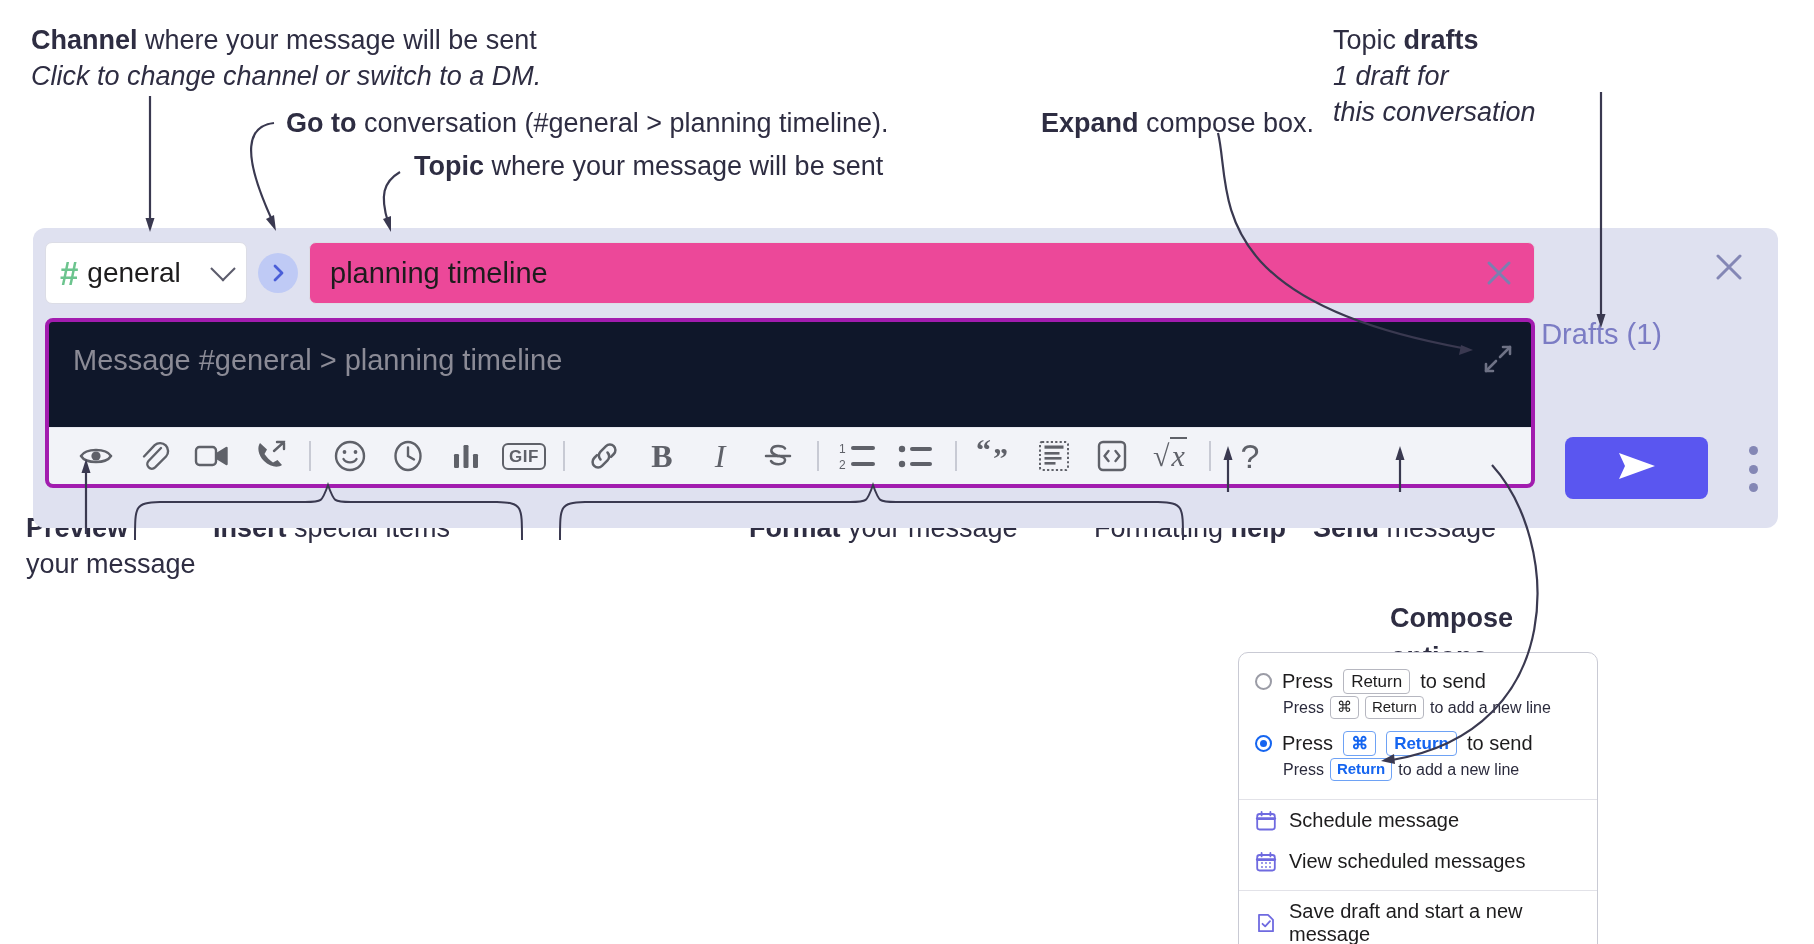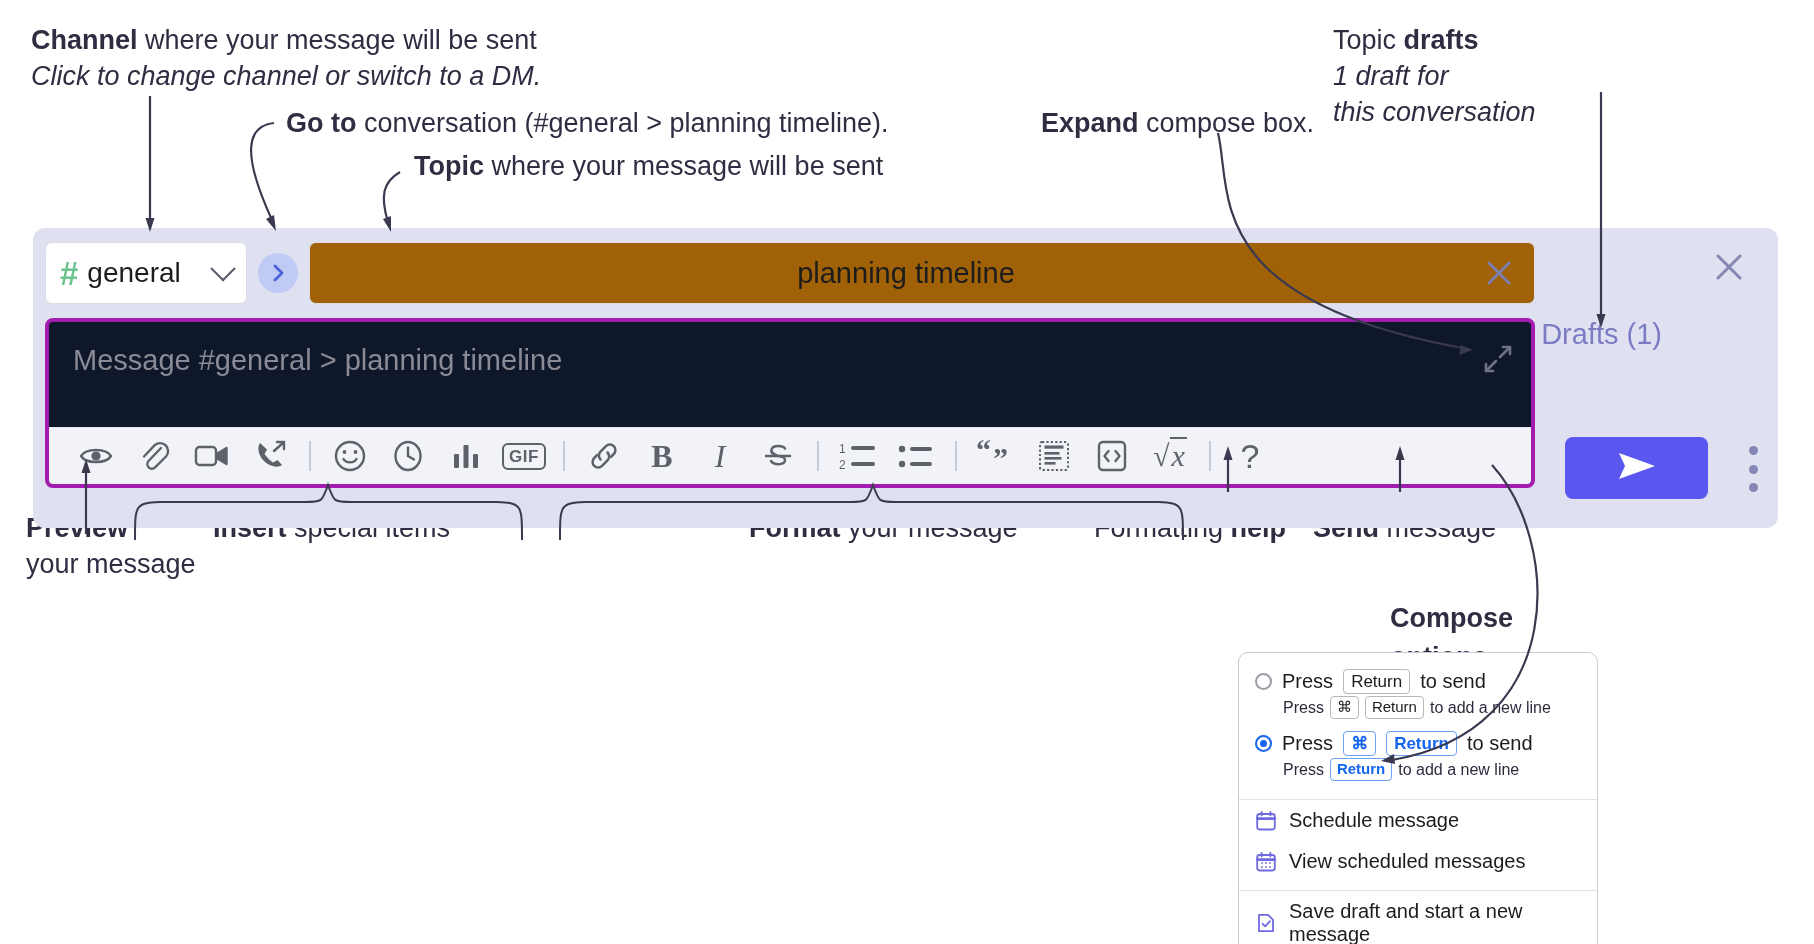--- a/index.html
+++ b/index.html
@@ -82,27 +82,26 @@
   }
   #goto-circle{
     width:40px;height:40px;border-radius:50%;
     background:#bfcaf5;
     display:flex;align-items:center;justify-content:center;
   }
   #goto-circle svg{display:block;}
 
   #topic-field{
     flex:1;
-    background:#a16207;
+    background:#ec4899;
     border:1px solid #dcdde6;
     border-radius:7px;
     display:flex;align-items:center;
     padding:0 18px 0 20px;
     box-sizing:border-box;
-    text-align:center;
   }
   #topic-value{
     flex:1;
     font-size:29px;
     color:#1d1c1d;
   }
   #topic-clear{width:34px;height:34px;cursor:pointer;}
 
   #message-box{
     margin-top:14px;

